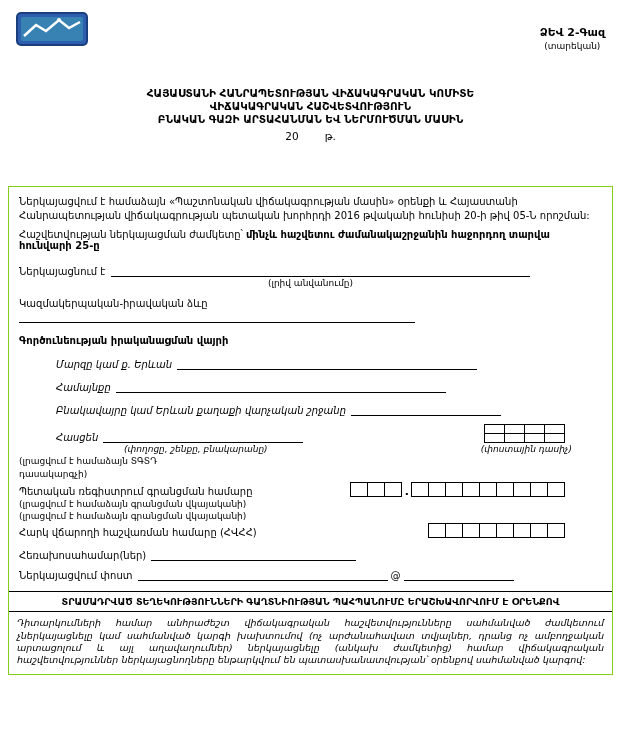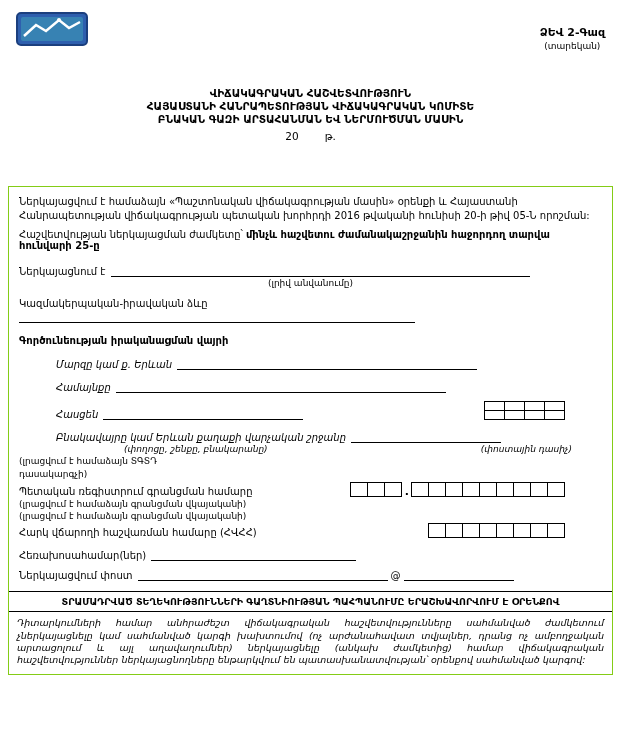--- a/index.html
+++ b/index.html
@@ -96,22 +96,22 @@
         <circle cx="43" cy="8" r="2" style="fill:#ffffff"></circle>
       </svg>
     </div>
     <div class="form-code-block">
       <div class="form-code">ՁԵՎ 2-Գազ</div>
       <div class="form-period">(տարեկան)</div>
     </div>
   </div>
 
   <div class="header">
+    <div class="h1">ՀԱՅԱՍՏԱՆԻ ՀԱՆՐԱՊԵՏՈՒԹՅԱՆ ՎԻՃԱԿԱԳՐԱԿԱՆ ԿՈՄԻՏԵ</div>
     <div class="h1">ՎԻՃԱԿԱԳՐԱԿԱՆ ՀԱՇՎԵՏՎՈՒԹՅՈՒՆ</div>
-    <div class="h1">ՀԱՅԱՍՏԱՆԻ ՀԱՆՐԱՊԵՏՈՒԹՅԱՆ ՎԻՃԱԿԱԳՐԱԿԱՆ ԿՈՄԻՏԵ</div>
     <div class="h1">ԲՆԱԿԱՆ ԳԱԶԻ ԱՐՏԱՀԱՆՄԱՆ ԵՎ ՆԵՐՄՈՒԾՄԱՆ ՄԱՍԻՆ</div>
     <div class="year-line">
       <span>20</span><span class="year-slot"></span><span>թ.</span>
     </div>
   </div>
 
   <div class="box">
     <div class="box-main">
 
       <p class="intro">Ներկայացվում է համաձայն «Պաշտոնական վիճակագրության մասին» օրենքի և Հայաստանի Հանրապետության վիճակագրության պետական խորհրդի 2016 թվականի հունիսի 20-ի թիվ 05-Ն որոշման:</p>
@@ -136,45 +136,45 @@
       </div>
 
       <div class="row mt12 ind">
         <span class="lbl it">Մարզը կամ ք. Երևան</span>
         <span class="uline w300"></span>
       </div>
 
       <div class="row mt11 ind">
         <span class="lbl it">Համայնքը</span>
         <span class="uline w330"></span>
+      </div>
+
+      <div class="row mt11 ind">
+        <span class="lbl it">Բնակավայրը կամ Երևան քաղաքի վարչական շրջանը</span>
+        <span class="uline w150"></span>
       </div>
 
       <div class="row mt8 ind">
         <span class="lbl it">Հասցեն</span>
         <span class="uline w200"></span>
         <span class="cellgrid mla mr37">
           <span class="cellrow">
             <span class="cell p"></span>
             <span class="cell p"></span>
             <span class="cell p"></span>
             <span class="cell p"></span>
           </span>
           <span class="cellrow">
             <span class="cell p"></span>
             <span class="cell p"></span>
             <span class="cell p"></span>
             <span class="cell p"></span>
           </span>
         </span>
       </div>
-
-      <div class="row mt11 ind">
-        <span class="lbl it">Բնակավայրը կամ Երևան քաղաքի վարչական շրջանը</span>
-        <span class="uline w150"></span>
-      </div>
       <div class="hints-row">
         <span class="hint it addr-hint">(փողոցը, շենքը, բնակարանը)</span>
         <span class="hint it postal-hint">(փոստային դասիչ)</span>
       </div>
 
       <div class="hint right pr37 mt2">(լրացվում է համաձայն ՏԳՏԴ</div>
       <div class="hint mt3">դասակարգչի)</div>
 
       <div class="row mt3">
         <span class="lbl">Պետական ռեգիստրում գրանցման համարը</span>

